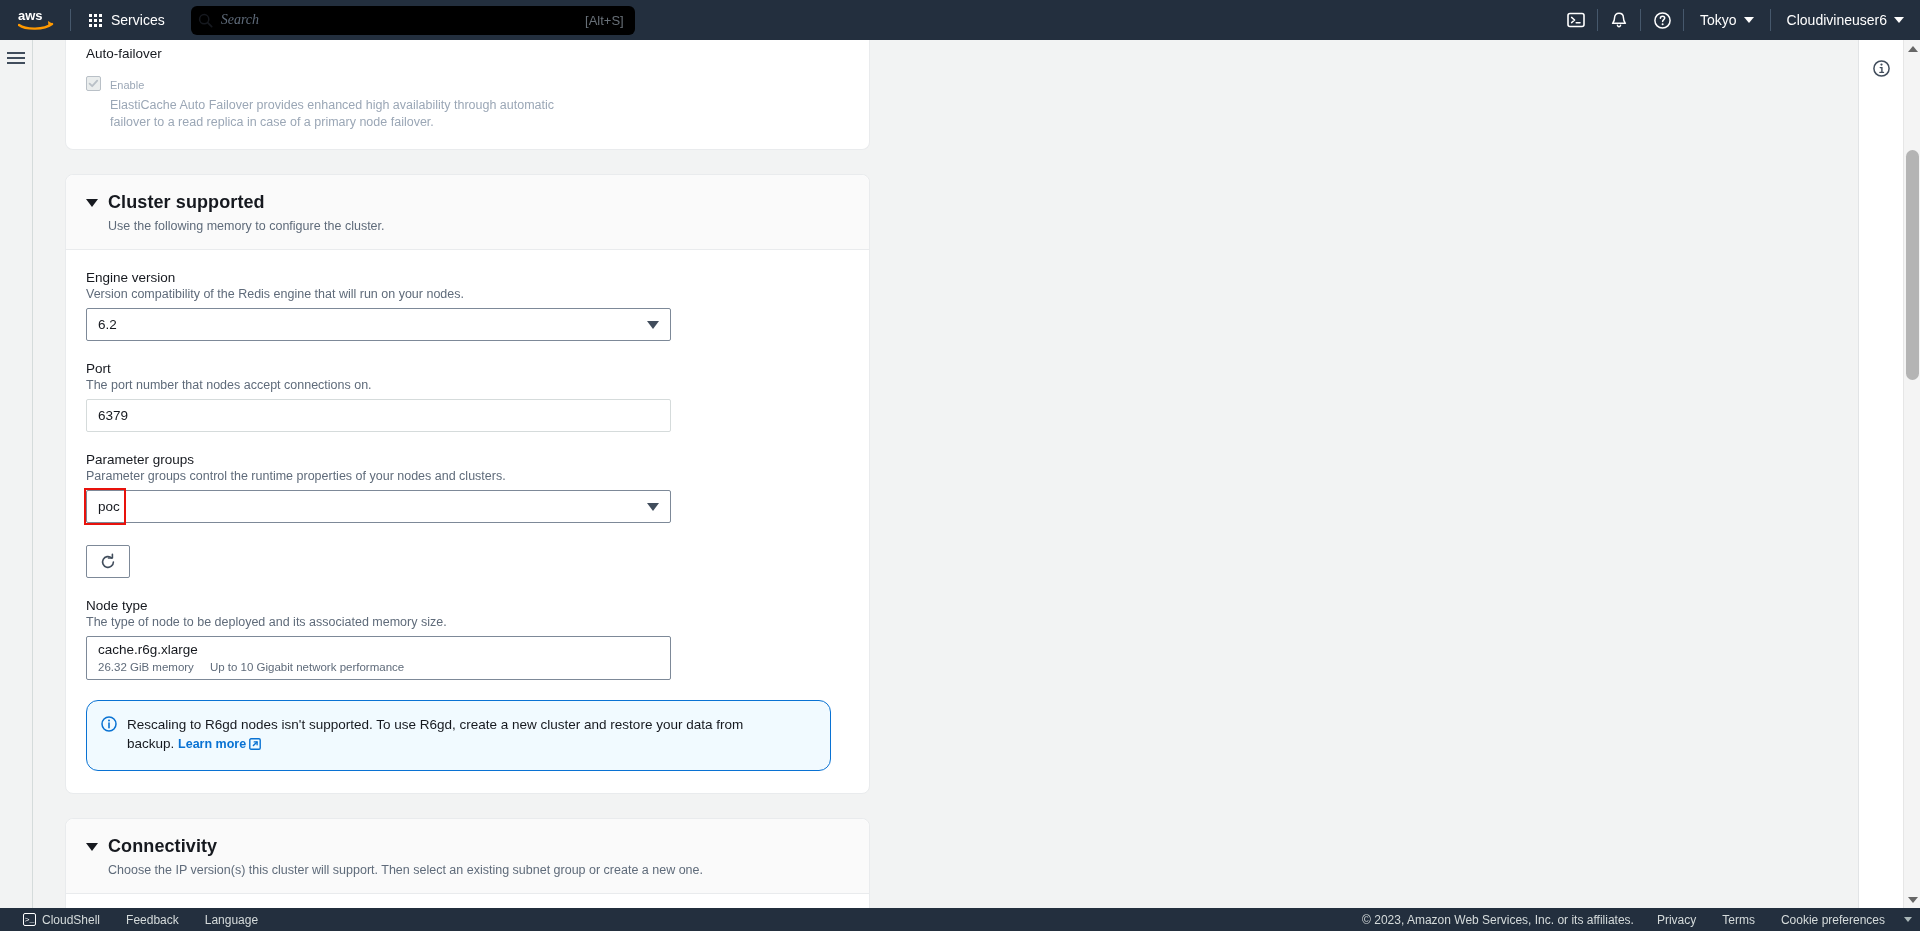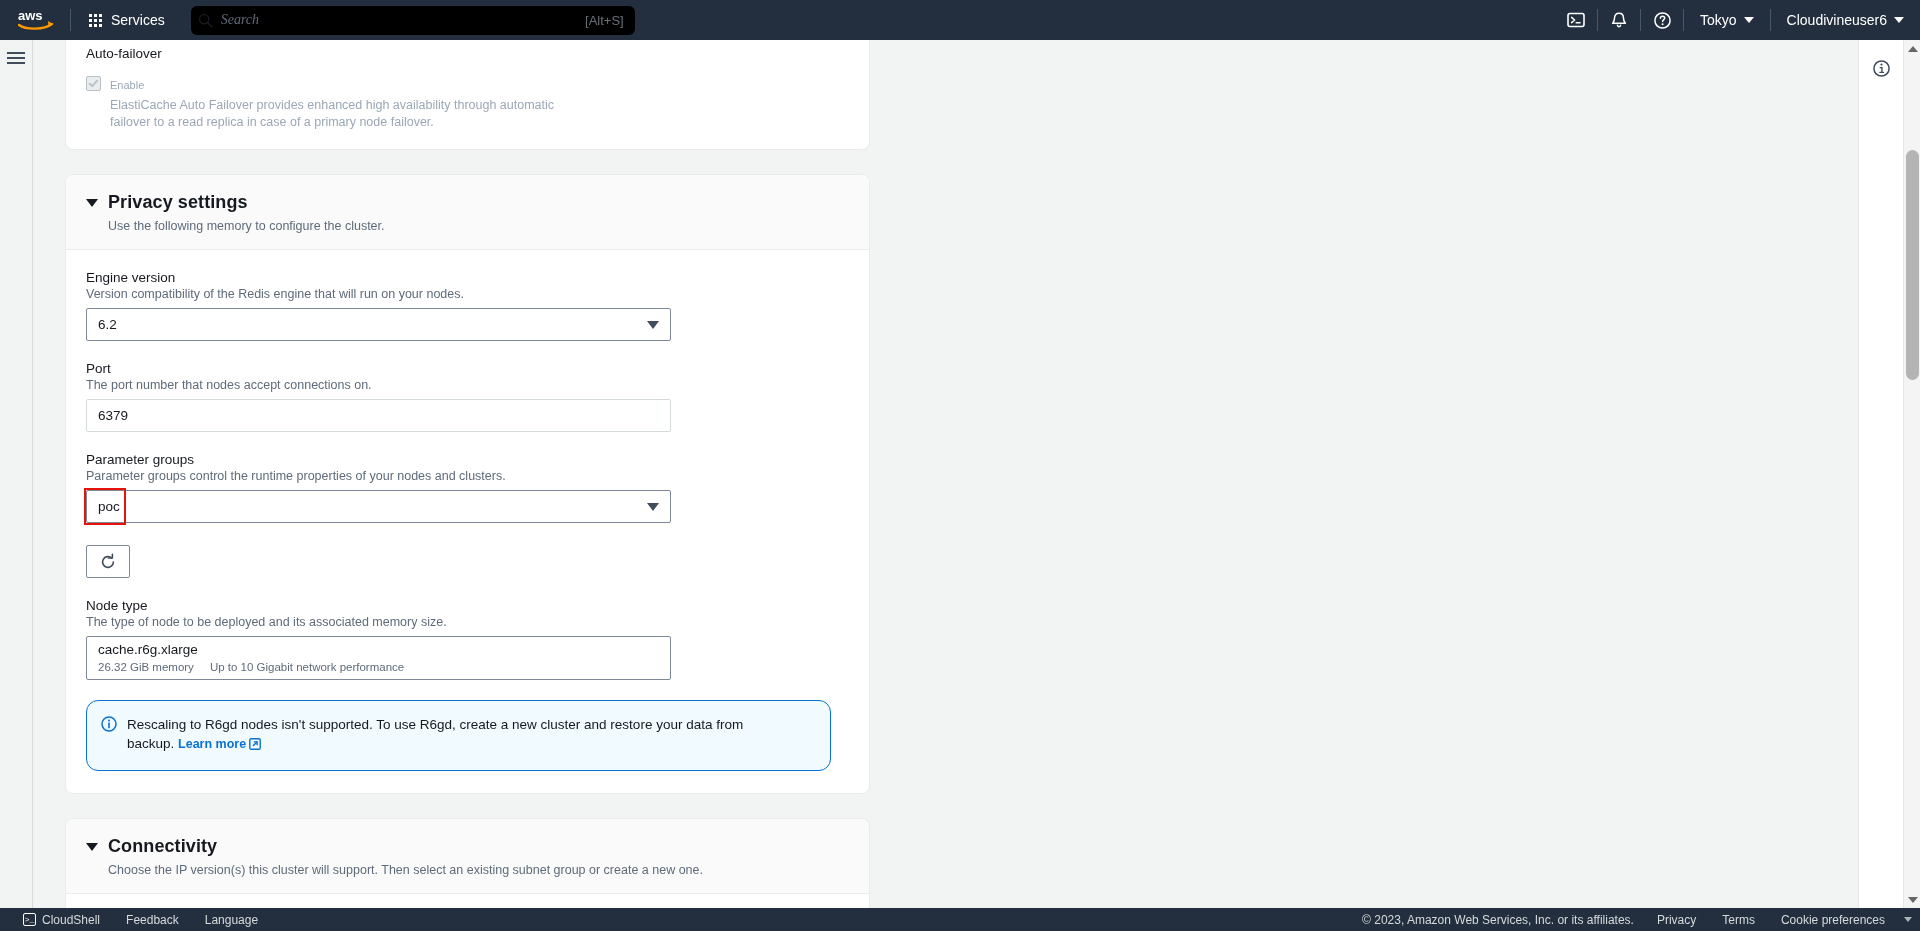--- a/index.html
+++ b/index.html
@@ -445,21 +445,21 @@
             <span class="af-enable">Enable</span>
             <div class="af-desc">ElastiCache Auto Failover provides enhanced high availability through automatic failover to a read replica in case of a primary node failover.</div>
           </span>
         </div>
       </div>
 
       <div class="card">
         <div class="card-head">
           <div class="card-head-row">
             <span class="twisty"></span>
-            <span class="card-title">Privacy settings</span>
+            <span class="card-title">Cluster supported</span>
           </div>
           <div class="card-sub">Use the following memory to configure the cluster.</div>
         </div>
 
         <div class="card-body">
 
           <div class="field">
             <div class="field-label">Engine version</div>
             <div class="field-desc">Version compatibility of the Redis engine that will run on your nodes.</div>
             <div class="select-ctl">

